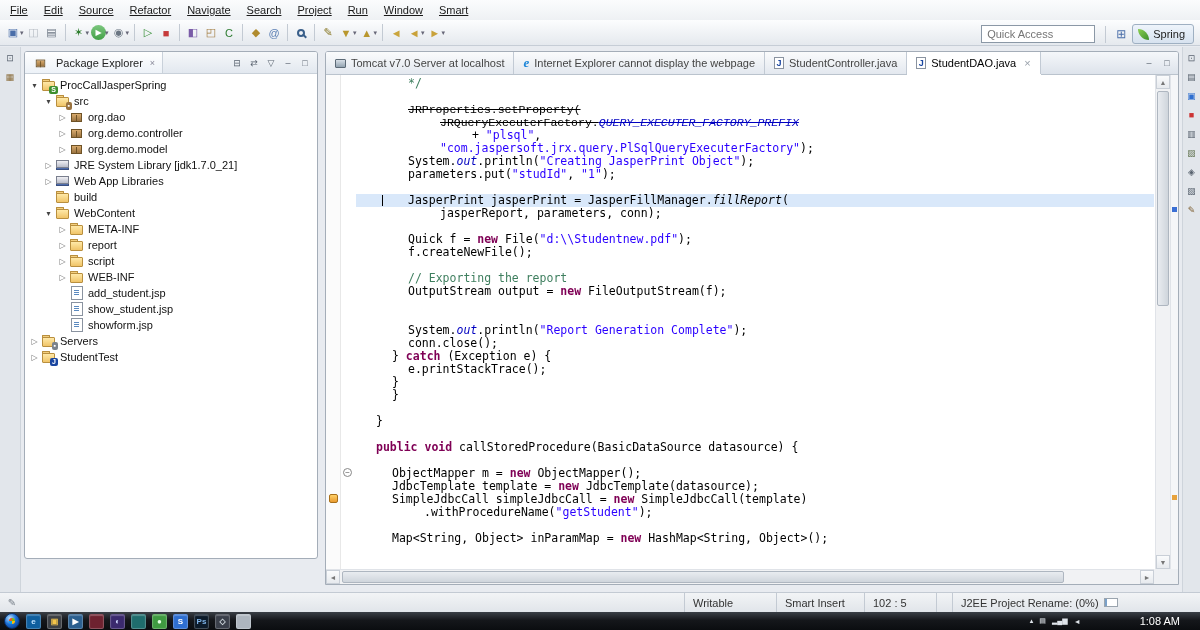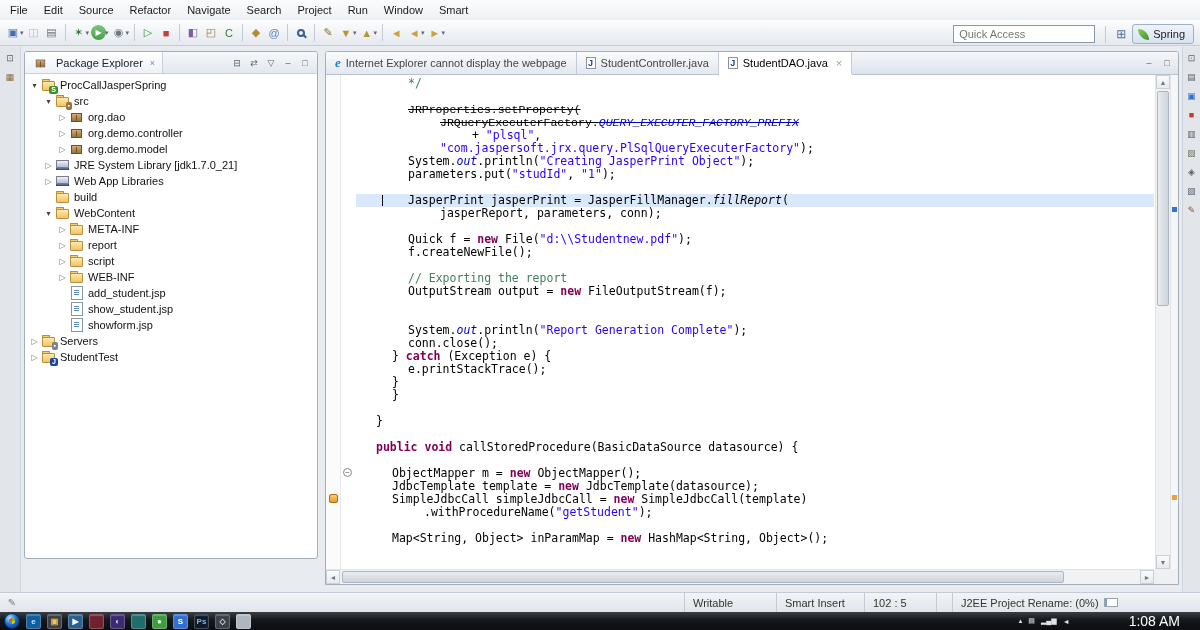--- a/index.html
+++ b/index.html
@@ -3,33 +3,33 @@
 <meta charset="utf-8">
 <style>
   html,body{margin:0;padding:0;width:1200px;height:630px;overflow:hidden;
     font-family:"Liberation Sans",sans-serif;background:#e6e9ee;position:relative;}
   *{box-sizing:border-box;}
 
   
   #eclipse-window{position:absolute;top:0;left:0;right:0;height:612px;background:#e8ebf0;}
   #menubar{height:20px;display:flex;align-items:center;padding-left:2px;
     background:linear-gradient(#fbfcfd,#eef1f4);font-size:11px;color:#1a1a1a;}
-  .menu-item{padding:3px 8px;cursor:default;}
+  .menu-item{padding:3px 8px;cursor:default;text-decoration:underline;}
   #toolbar{height:26px;display:flex;align-items:center;padding:0 4px;
     background:linear-gradient(#fcfdfe,#e5e9ee);border-bottom:1px solid #c6cdd6;}
   .ticon{width:18px;height:18px;display:flex;align-items:center;justify-content:center;
     font-size:11px;border-radius:2px;flex:none;}
   .ticon.round{width:15px;height:15px;border-radius:50%;font-size:8px;margin:0 1px;}
   .ticon.dis{opacity:.45;}
   .tsep{width:1px;height:17px;background:#c3cad3;margin:0 4px;flex:none;}
   .dd{font-size:7px;color:#667;margin:0 1px 0 -2px;flex:none;}
   .mag{width:8px;height:8px;border:2px solid #3a5f8a;border-radius:50%;position:relative;}
   .mag::after{content:"";position:absolute;width:5px;height:2px;background:#3a5f8a;
     transform:rotate(45deg);right:-4px;bottom:-2px;}
-  #quick-access{width:142px;height:18px;border:1px solid #8b98a6;font-size:11px;
+  #quick-access{width:114px;height:18px;border:1px solid #8b98a6;font-size:11px;
     padding:0 5px;color:#555;background:#fff;}
   .persp-grid{font-size:12px;color:#4a6ea9;}
   #spring-btn{display:flex;align-items:center;gap:4px;height:20px;padding:0 8px 0 5px;
     border:1px solid #9fb0c2;border-radius:3px;background:linear-gradient(#eef4fb,#d7e2ef);
     font-size:11px;color:#222;}
   .leaf{width:11px;height:11px;background:linear-gradient(135deg,#8bcf52,#3e8f2e);
     border-radius:0 100% 0 100%;flex:none;}
 
   
   #workbench{position:absolute;top:47px;bottom:20px;left:0;right:0;}
@@ -159,21 +159,21 @@
   #start-orb{width:16px;height:16px;border-radius:50%;flex:none;position:relative;
     background:radial-gradient(circle at 35% 30%,#bfe6ff,#1b6fd6 45%,#0a3f8f 85%);
     border:1px solid #0a2f66;}
   #start-orb::after{content:"";position:absolute;inset:4px;border-radius:50%;
     background:conic-gradient(#81bc06 0 25%,#ffba08 0 50%,#05a6f0 0 75%,#f35325 0);}
   .tapp{width:15px;height:15px;border-radius:2px;flex:none;display:flex;align-items:center;
     justify-content:center;font-size:8px;font-weight:bold;color:#fff;
     border:1px solid rgba(255,255,255,.22);box-shadow:inset 0 1px 1px rgba(255,255,255,.25);}
   #tray{margin-left:auto;display:flex;align-items:center;gap:6px;padding-right:2px;}
   .tray-ic{color:#dfe4ea;font-size:7px;}
-  #clock{color:#fff;font-size:14px;padding:0 6px;margin-left:47px;}
+  #clock{color:#fff;font-size:11px;padding:0 6px;margin-left:47px;}
   #show-desktop{width:6px;height:100%;border-left:1px solid #565b63;
     background:linear-gradient(#2a2d33,#17191d);flex:none;}
 </style>
 </head>
 <body>
 
 <div id="eclipse-window">
 
   <div id="menubar">
       <div class="menu-item">File</div>
@@ -396,20 +396,24 @@
               <span class="badge" style="background: rgb(26, 70, 160);">J</span>
             </span>
             <span class="tlabel">StudentTest</span>
           </div>
         </div>
     </div>
 
     <div id="editor-panel">
       <div id="etabbar">
 
+      <div class="etab">
+            <span class="tabicon server"></span>
+            <span class="etlabel">Tomcat v7.0 Server at localhost</span>
+          </div>
           <div class="etab">
             <span class="tabicon ie">e</span>
             <span class="etlabel">Internet Explorer cannot display the webpage</span>
           </div>
           <div class="etab">
             <span class="tabicon java">J</span>
             <span class="etlabel">StudentController.java</span>
           </div>
           <div class="etab active">
             <span class="tabicon java">J</span>

